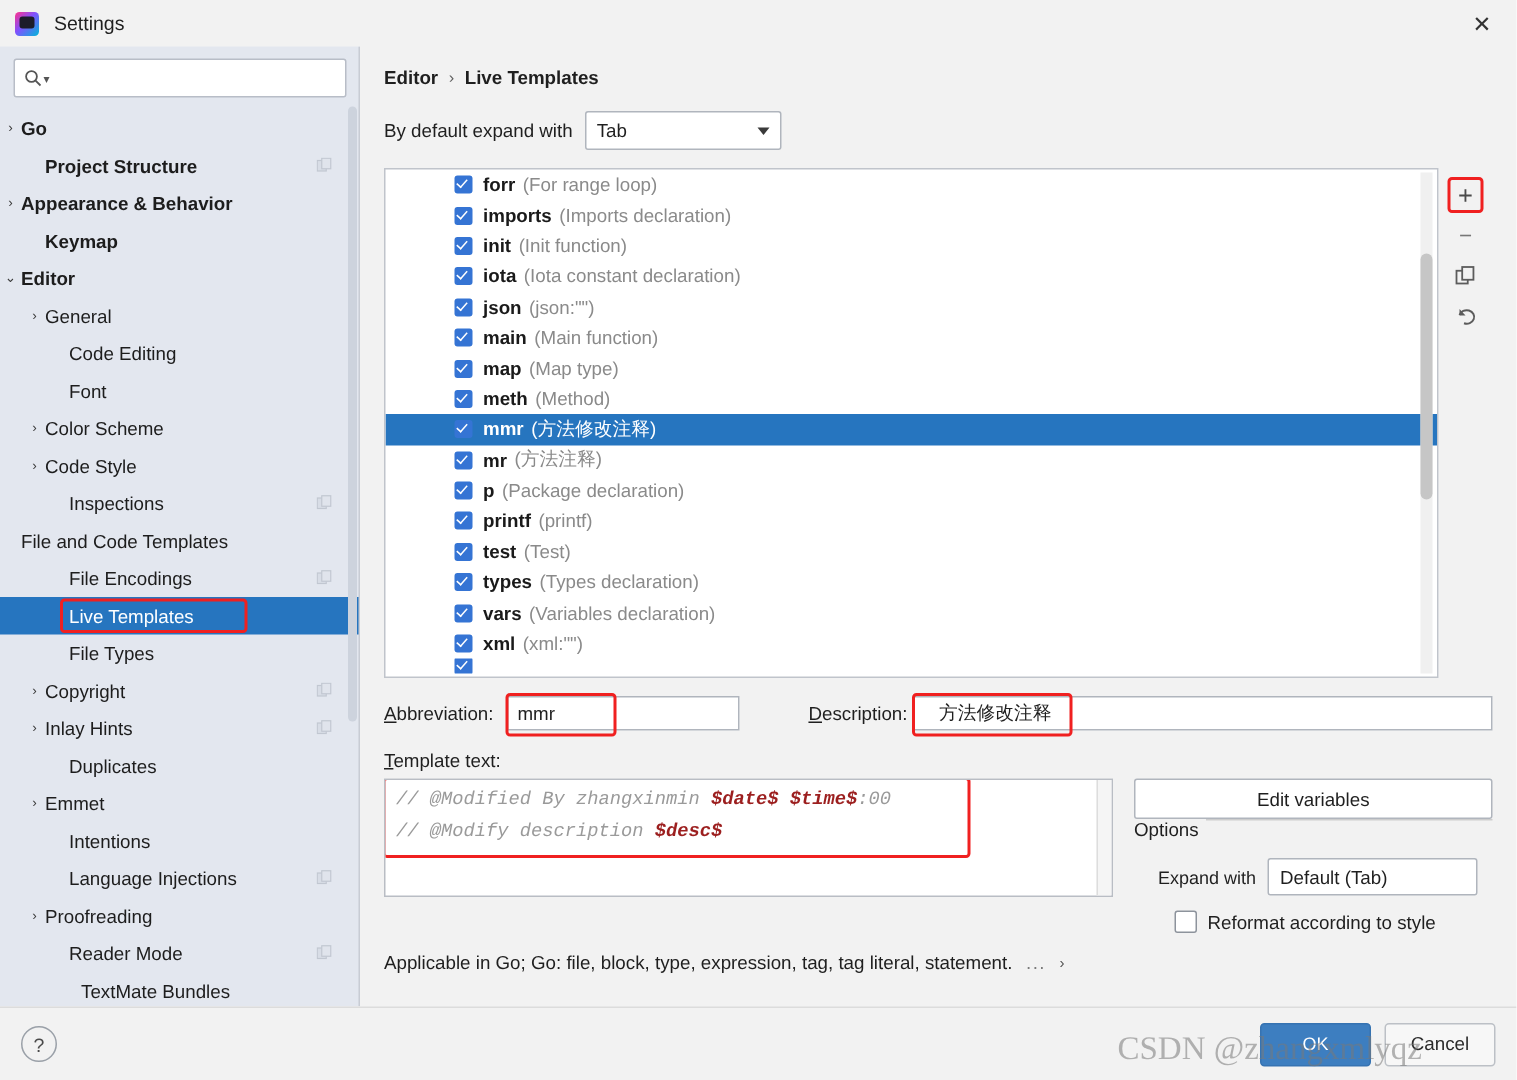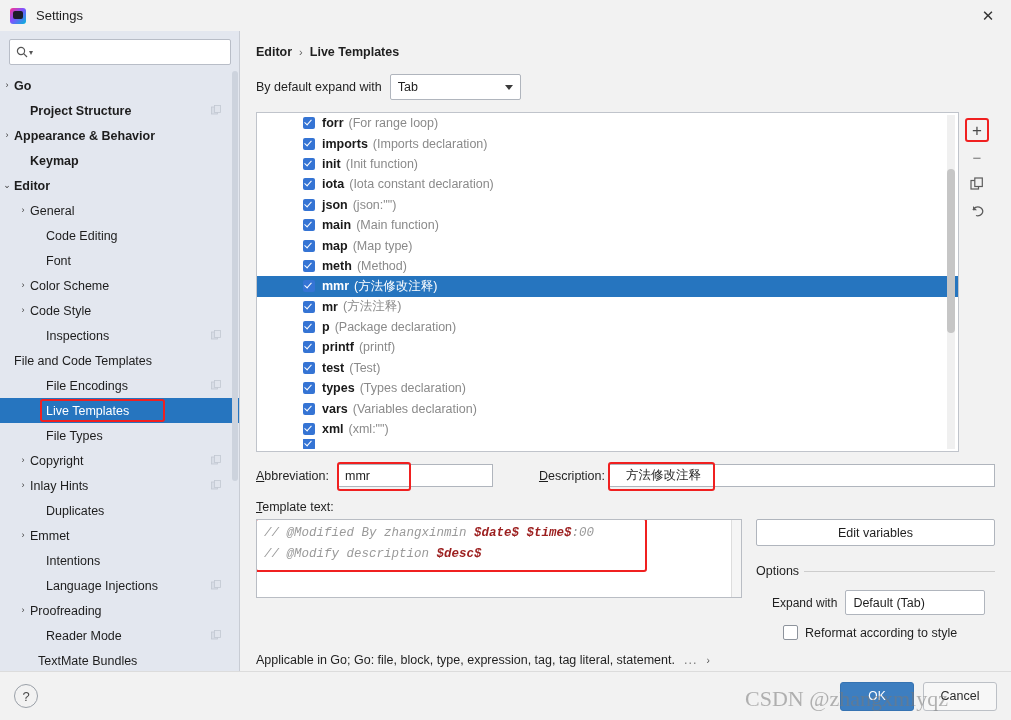--- a/index.html
+++ b/index.html
@@ -379,23 +379,22 @@
     background: #ffffff;
     border: 1px solid #b0b5bd;
     border-radius: 2px;
     display: flex;
     align-items: center;
     justify-content: center;
     font-size: 12.5px;
     cursor: default;
   }
   .options-head {
-    margin-top: 18px;
-    display: flex;
-    align-items: center;
+    display: flex;
+    align-items: flex-start;
     gap: 5px;
     font-size: 12.5px;
     color: #1f1f1f;
   }
   .options-head .rule {
     flex: 1 1 auto;
     height: 1px;
     background: #cdcdcd;
   }
   .expand-with-row {
@@ -643,21 +642,21 @@
             <span class="label">Proofreading</span>
           </div>
           <div class="tree-row" style="padding-left: 32px;">
             <span class="arrow"></span>
             <span class="label">Reader Mode</span>
             <span class="trailing-icon"><svg width="11" height="11" viewBox="0 0 11 11">
                 <rect x="0.5" y="2" width="6" height="7" fill="#ccd2dc" stroke="#9aa2ae" stroke-width="0.8"></rect>
                 <rect x="3.5" y="0.5" width="6" height="7" fill="#dde2e9" stroke="#9aa2ae" stroke-width="0.8"></rect>
               </svg></span>
           </div>
-          <div class="tree-row" style="padding-left: 24px; text-align: right;">
+          <div class="tree-row" style="padding-left: 40px; text-align: right;">
             <span class="arrow"></span>
             <span class="label">TextMate Bundles</span>
           </div>
         </div>
       <div class="sidebar-scroll"></div>
       <div class="sidebar-divider"></div>
     </div>
 
     <div class="main">
 

